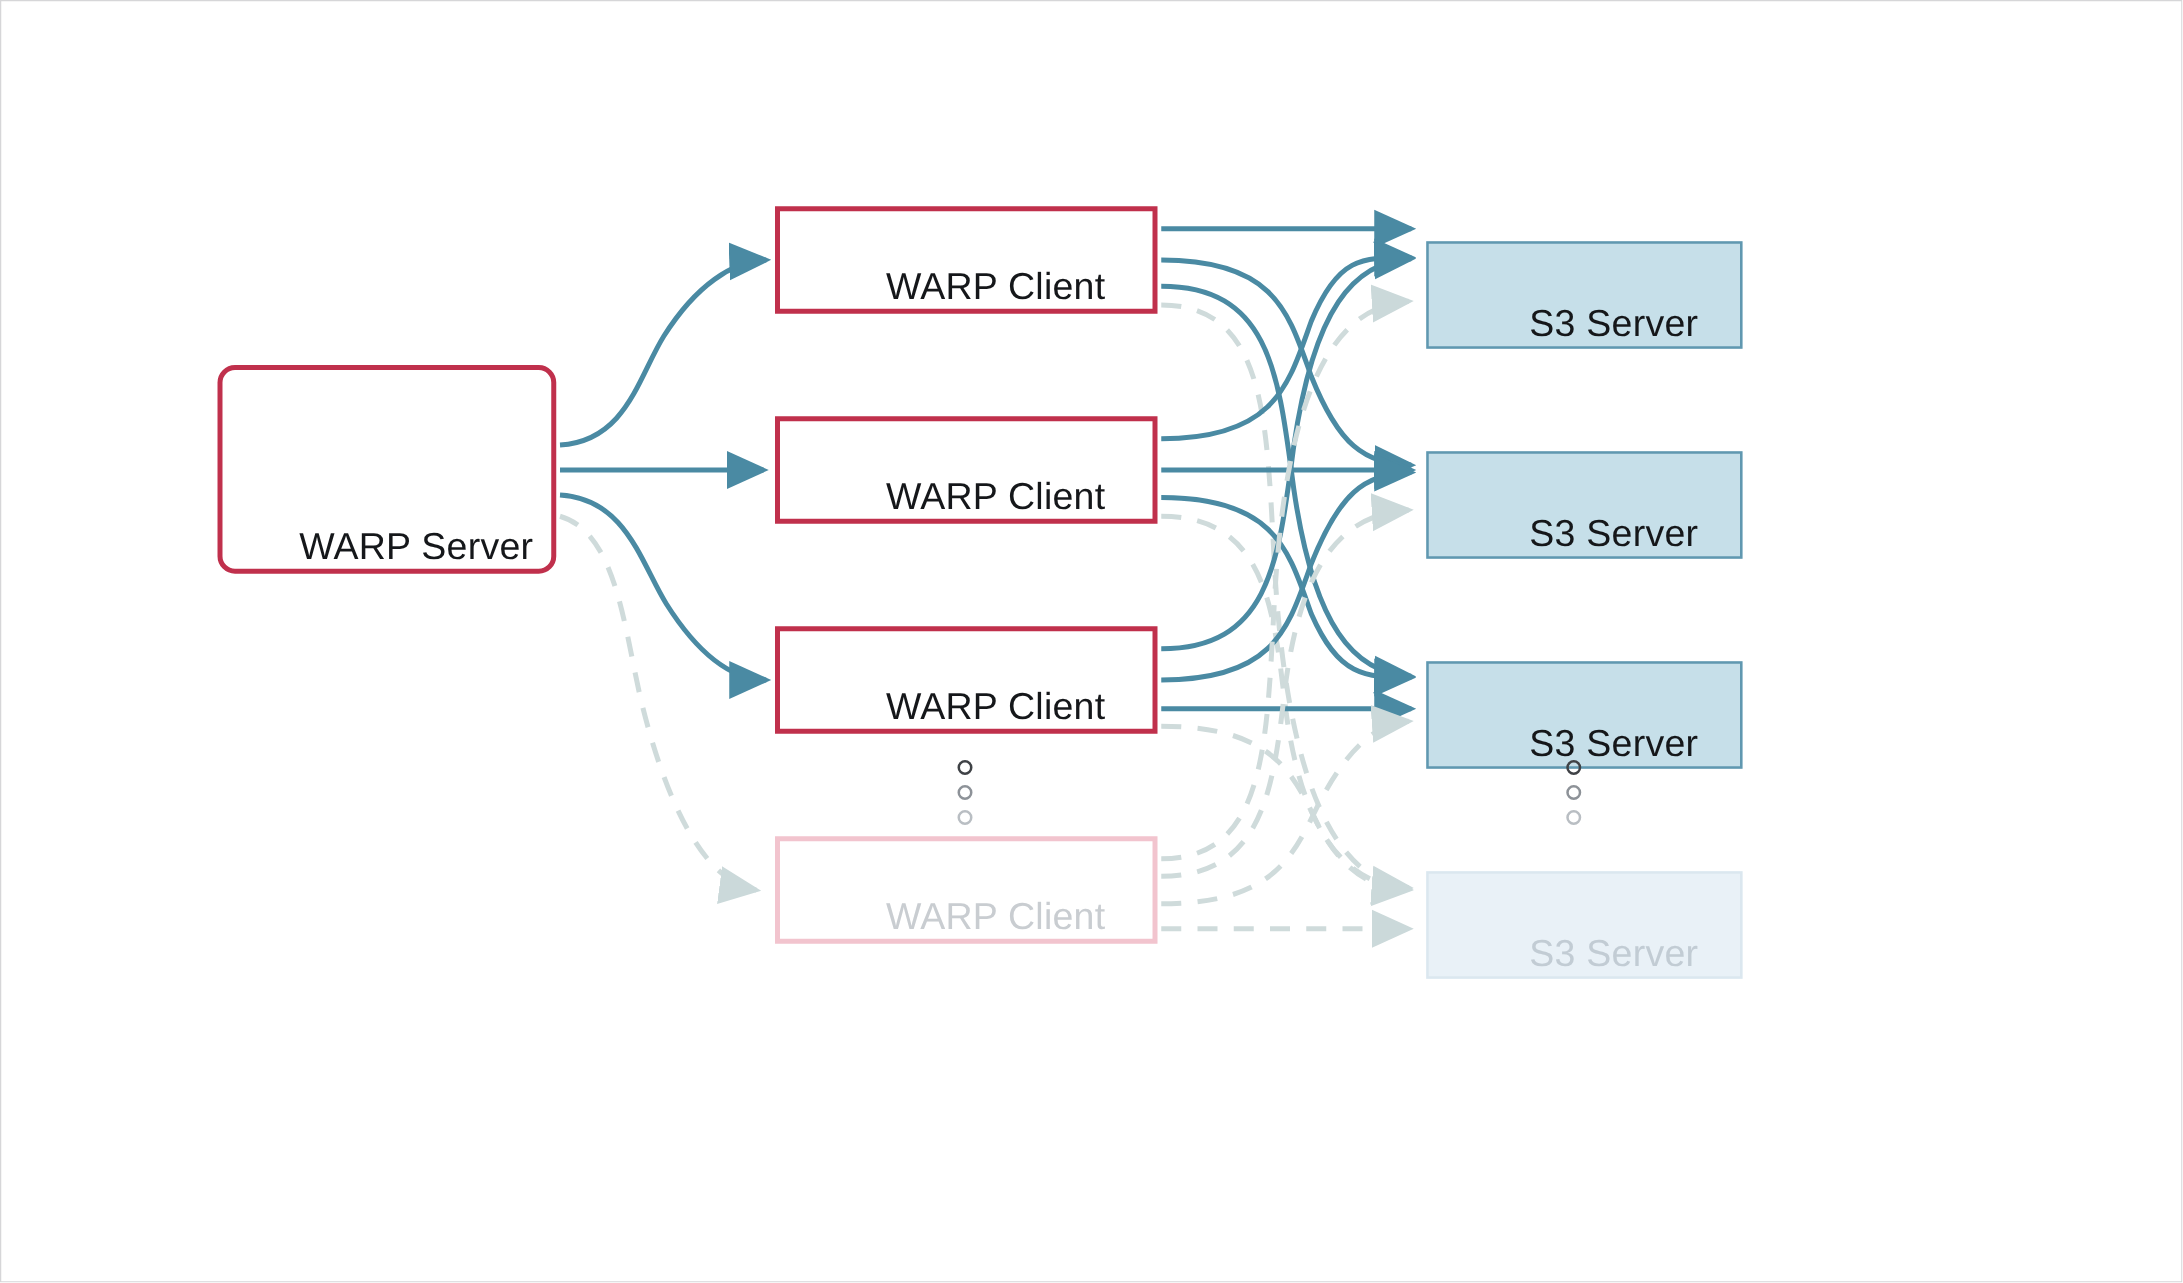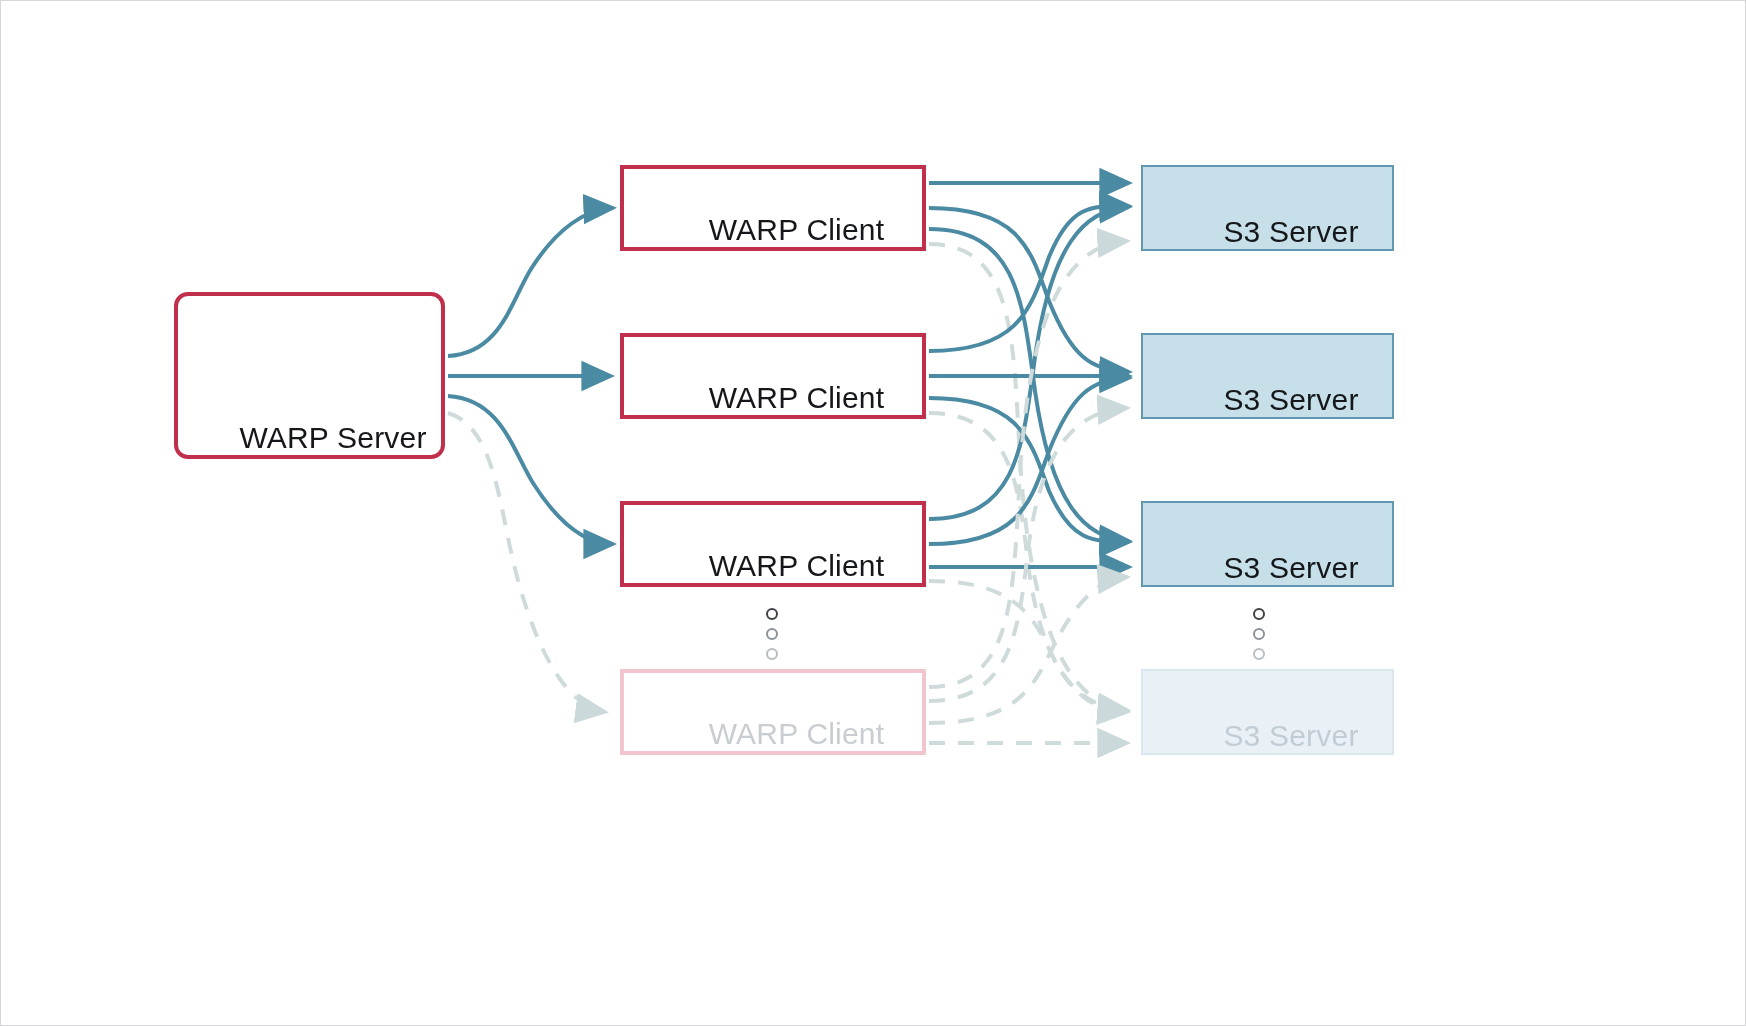--- a/index.html
+++ b/index.html
@@ -34,20 +34,21 @@
   }
   .node.client.faded{
     border-color:#f2c4ce;
     color:#c9cdd1;
     background:#ffffff;
   }
   .node.s3{
     border:2px solid #6098b0;
     background:#c6dfe9;
     color:#15171a;
+    margin-top:28px;
   }
   .node.s3.faded{
     border-color:#dbe7ef;
     background:#e9f1f7;
     color:#c2ccd4;
   }
   .ellipsis{
     position:absolute;
     display:flex;flex-direction:column;align-items:center;
     gap:8px;

